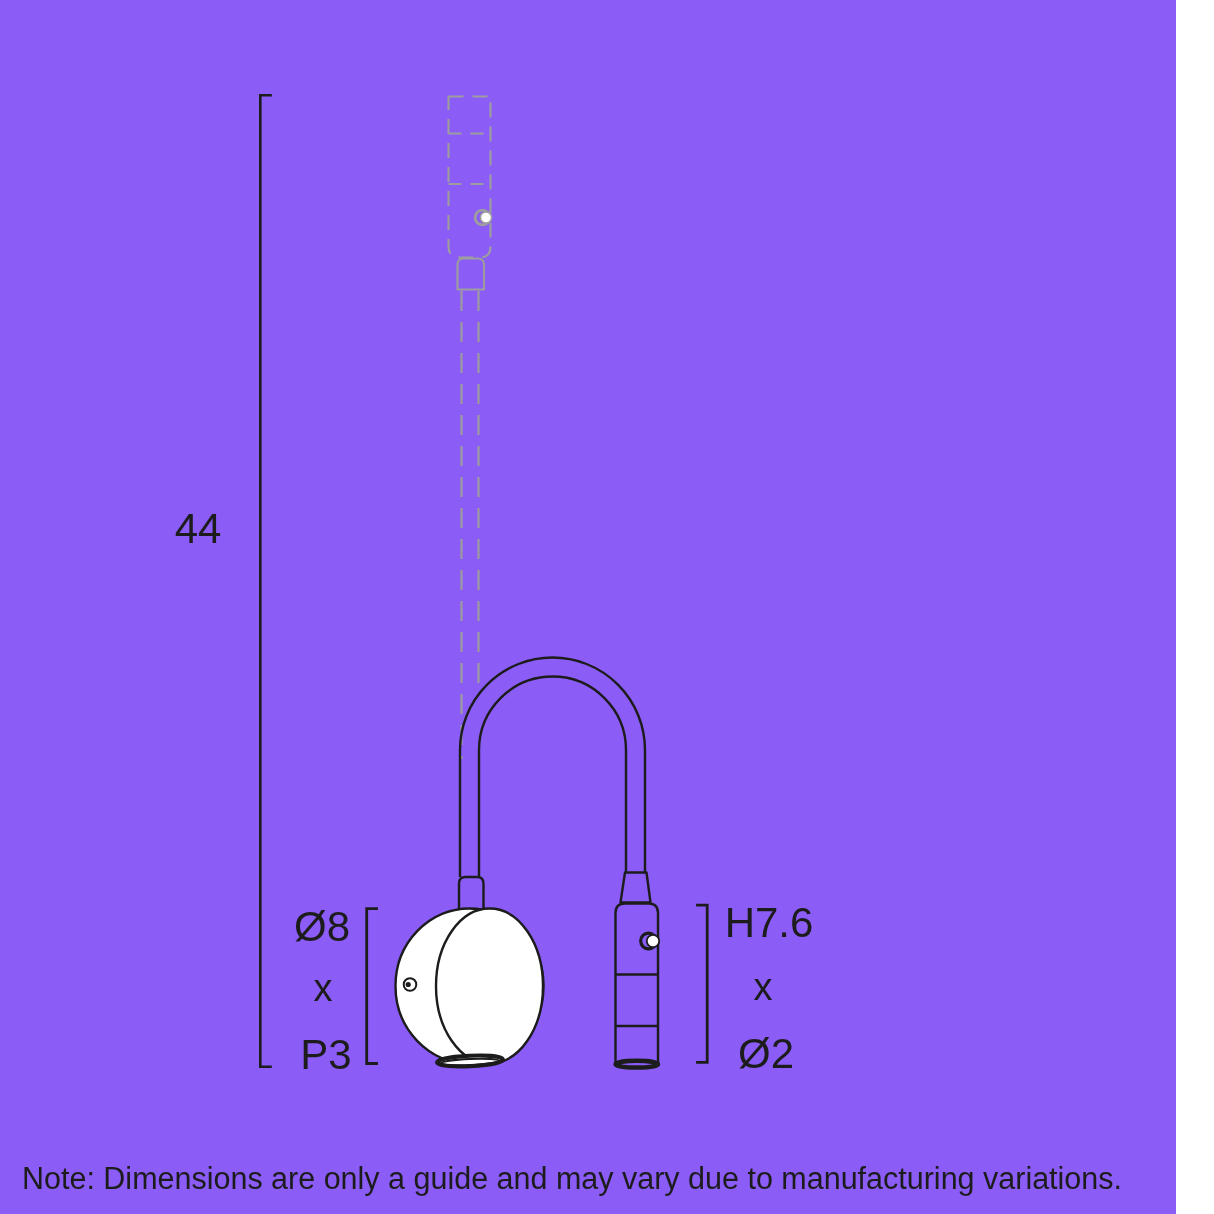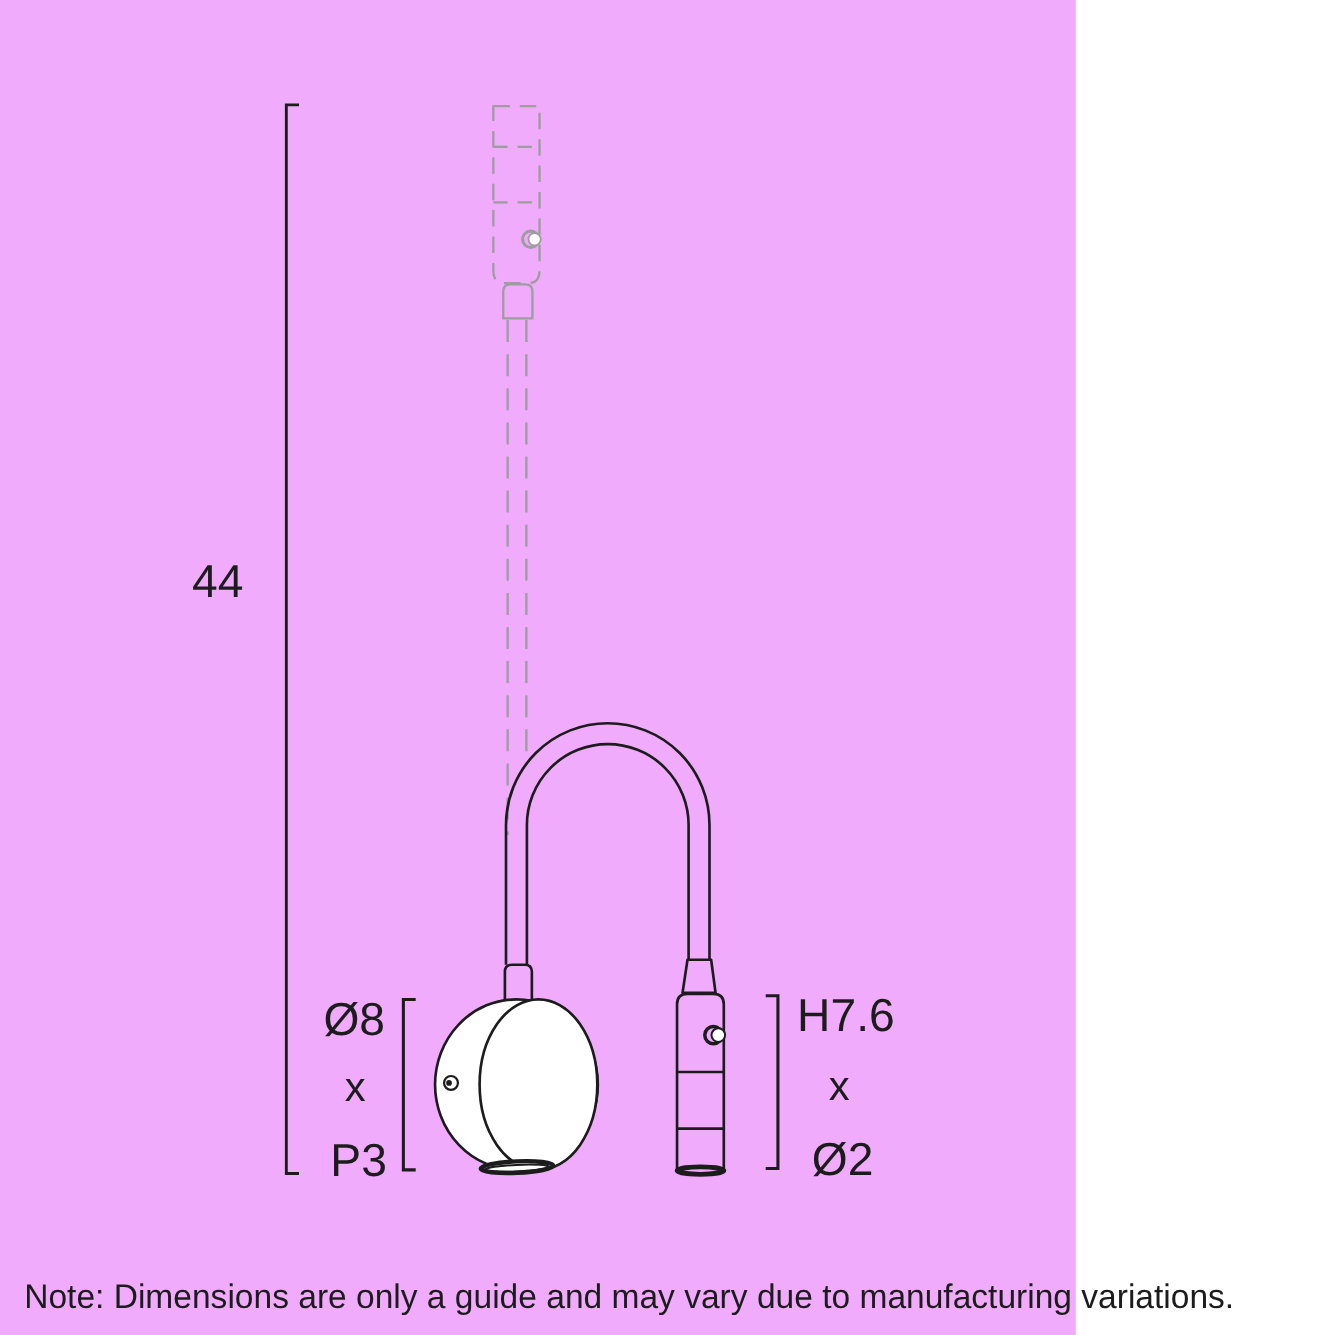--- a/index.html
+++ b/index.html
@@ -6,23 +6,23 @@
     margin: 0;
     padding: 0;
     background: #ffffff;
     width: 1214px;
     height: 1214px;
     overflow: hidden;
     font-family: "Liberation Sans", sans-serif;
   }
   .stage {
     position: relative;
-    width: 978px;
+    width: 1176px;
     height: 1214px;
-    background: #f0abfc;
+    background: #8b5cf6;
     text-decoration: underline;
   }
   svg { display: block; }
   text.dim-label {
     font-family: "Liberation Sans", sans-serif;
     font-size: 42px;
     font-weight: 400;
   }
   text.dim-label-small {
     font-family: "Liberation Sans", sans-serif;

